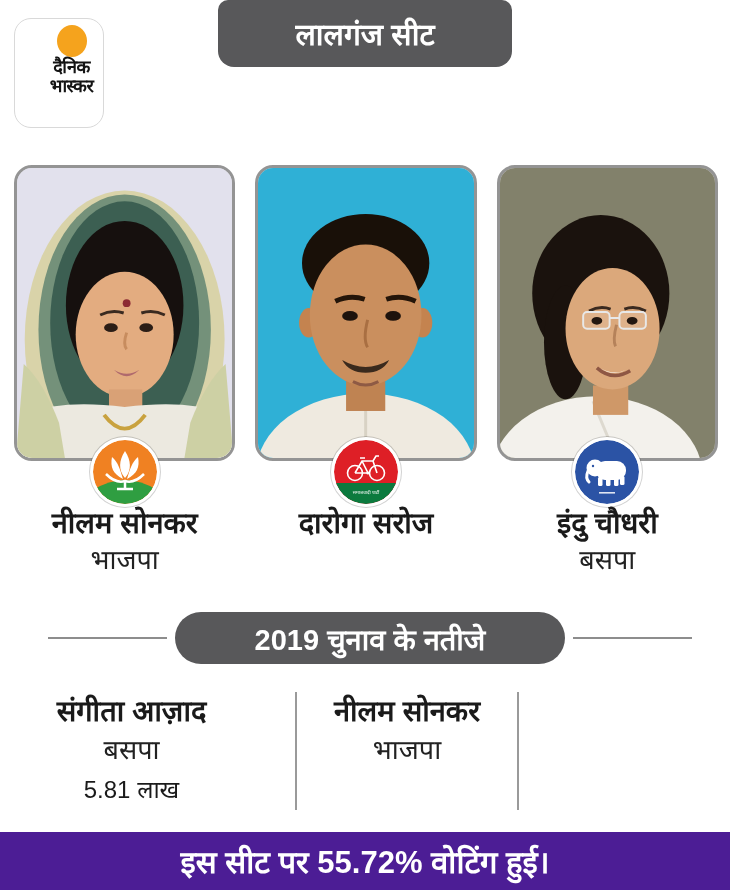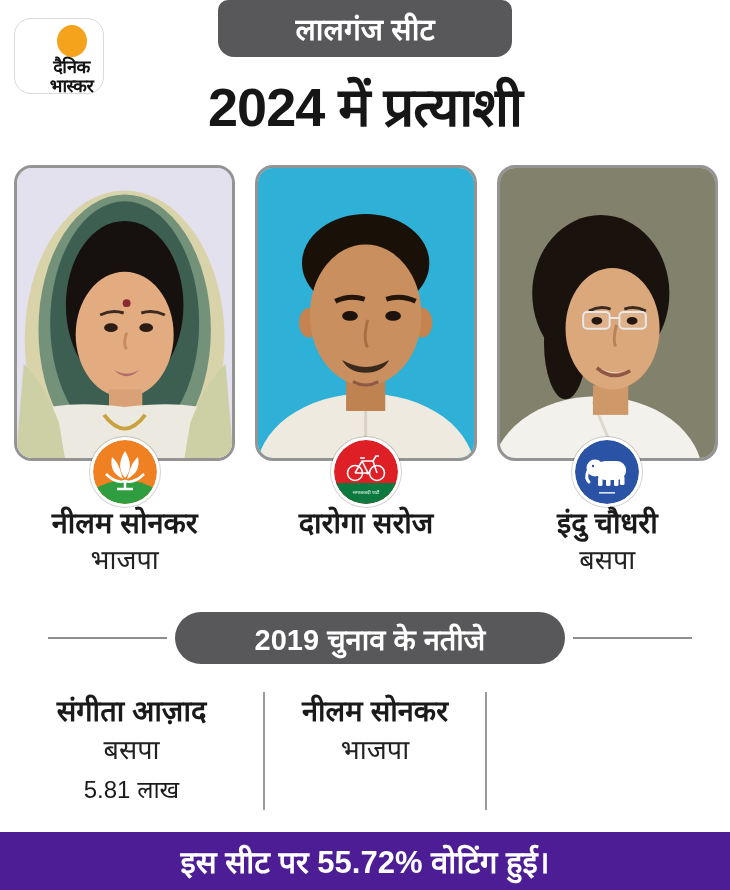--- a/index.html
+++ b/index.html
@@ -2,28 +2,28 @@
 <html><head>
 <meta charset="utf-8">
 <style>
   html,body{margin:0;padding:0;background:#ffffff;}
   .canvas{
     position:relative;width:730px;height:890px;background:#ffffff;overflow:hidden;
     font-family:"Liberation Sans","DejaVu Sans",sans-serif;color:#1a1a1a;
   }
   
   .logo{
-    position:absolute;left:14px;top:18px;width:90px;height:76px;background:#ffffff;
+    position:absolute;left:14px;top:18px;width:90px;height:110px;background:#ffffff;
     border:1px solid #d9d9d9;border-radius:17px;text-align:center;box-sizing:border-box;padding-left:25px;
   }
   .logo-sun{width:30px;height:32px;margin:6px auto 1px;background:#f5a31d;border-radius:50%;}
   .logo-t1,.logo-t2{font-weight:800;font-size:18px;line-height:19px;color:#141414;letter-spacing:-.5px;}
   
   .seat-badge{
-    position:absolute;left:218px;top:0;width:294px;height:57px;background:#58585a;
+    position:absolute;left:218px;top:0;width:294px;height:67px;background:#58585a;
     border-radius:10px 10px 16px 16px;display:flex;align-items:center;justify-content:center;
     color:#ffffff;font-size:30px;font-weight:700;
   }
   
   .title{
     position:absolute;top:68px;left:0;width:730px;margin:0;text-align:center;
     font-size:54px;font-weight:800;color:#161616;letter-spacing:-1px;
   }
   
   .cands{position:absolute;top:165px;left:14px;right:12px;display:flex;gap:20px;}
@@ -42,21 +42,21 @@
   .cand-name{position:absolute;top:340px;left:0;right:0;text-align:center;font-size:29px;font-weight:800;line-height:36px;}
   .cand-party{position:absolute;top:378px;left:0;right:0;text-align:center;font-size:27px;font-weight:400;line-height:34px;color:#222;}
   
   .res-head{position:absolute;top:612px;left:48px;right:38px;height:52px;display:flex;align-items:center;gap:8px;}
   .hline{flex:1;height:2px;background:#8d8d8d;}
   .pill{
     width:390px;height:52px;border-radius:27px;background:#58585a;color:#fff;
     display:flex;align-items:center;justify-content:center;font-size:29px;font-weight:700;
   }
   
-  .res-row{position:absolute;top:692px;left:0;width:714px;height:118px;display:flex;}
+  .res-row{position:absolute;top:692px;left:0;width:714px;height:118px;display:flex;gap:32px;}
   .res-col{box-sizing:border-box;text-align:center;}
   .res-col.c1{width:263px;}
   .res-col.c2{width:224px;border-left:2px solid #9a9a9a;border-right:2px solid #9a9a9a;}
   .res-col.c3{flex:1;}
   .nm{font-size:29px;font-weight:800;line-height:39px;}
   .nm.narrow{max-width:200px;margin:0 auto;}
   .pt{font-size:27px;font-weight:400;line-height:39px;color:#222;}
   .vt{font-size:24px;font-weight:500;line-height:39px;}
   
   .footer{
@@ -70,21 +70,20 @@
 <div class="canvas">
 
   <div class="logo">
     <div class="logo-sun"></div>
     <div class="logo-t1">दैनिक</div>
     <div class="logo-t2">भास्कर</div>
   </div>
 
   <div class="seat-badge">लालगंज सीट</div>
 
-  <h1 class="title">2024 में प्रत्याशी</h1>
 
   <div class="cands">
 
     <div class="cand">
       <div class="photo">
         <svg viewBox="0 0 222 296" preserveAspectRatio="xMidYMid slice" aria-hidden="true">
           <rect width="222" height="296" fill="#e2e1ed"></rect>
           <ellipse cx="111" cy="175" rx="102" ry="152" fill="#d9d3a9"></ellipse>
           <ellipse cx="111" cy="165" rx="88" ry="138" fill="#74917a"></ellipse>
           <ellipse cx="111" cy="158" rx="76" ry="124" fill="#3c5f52"></ellipse>

